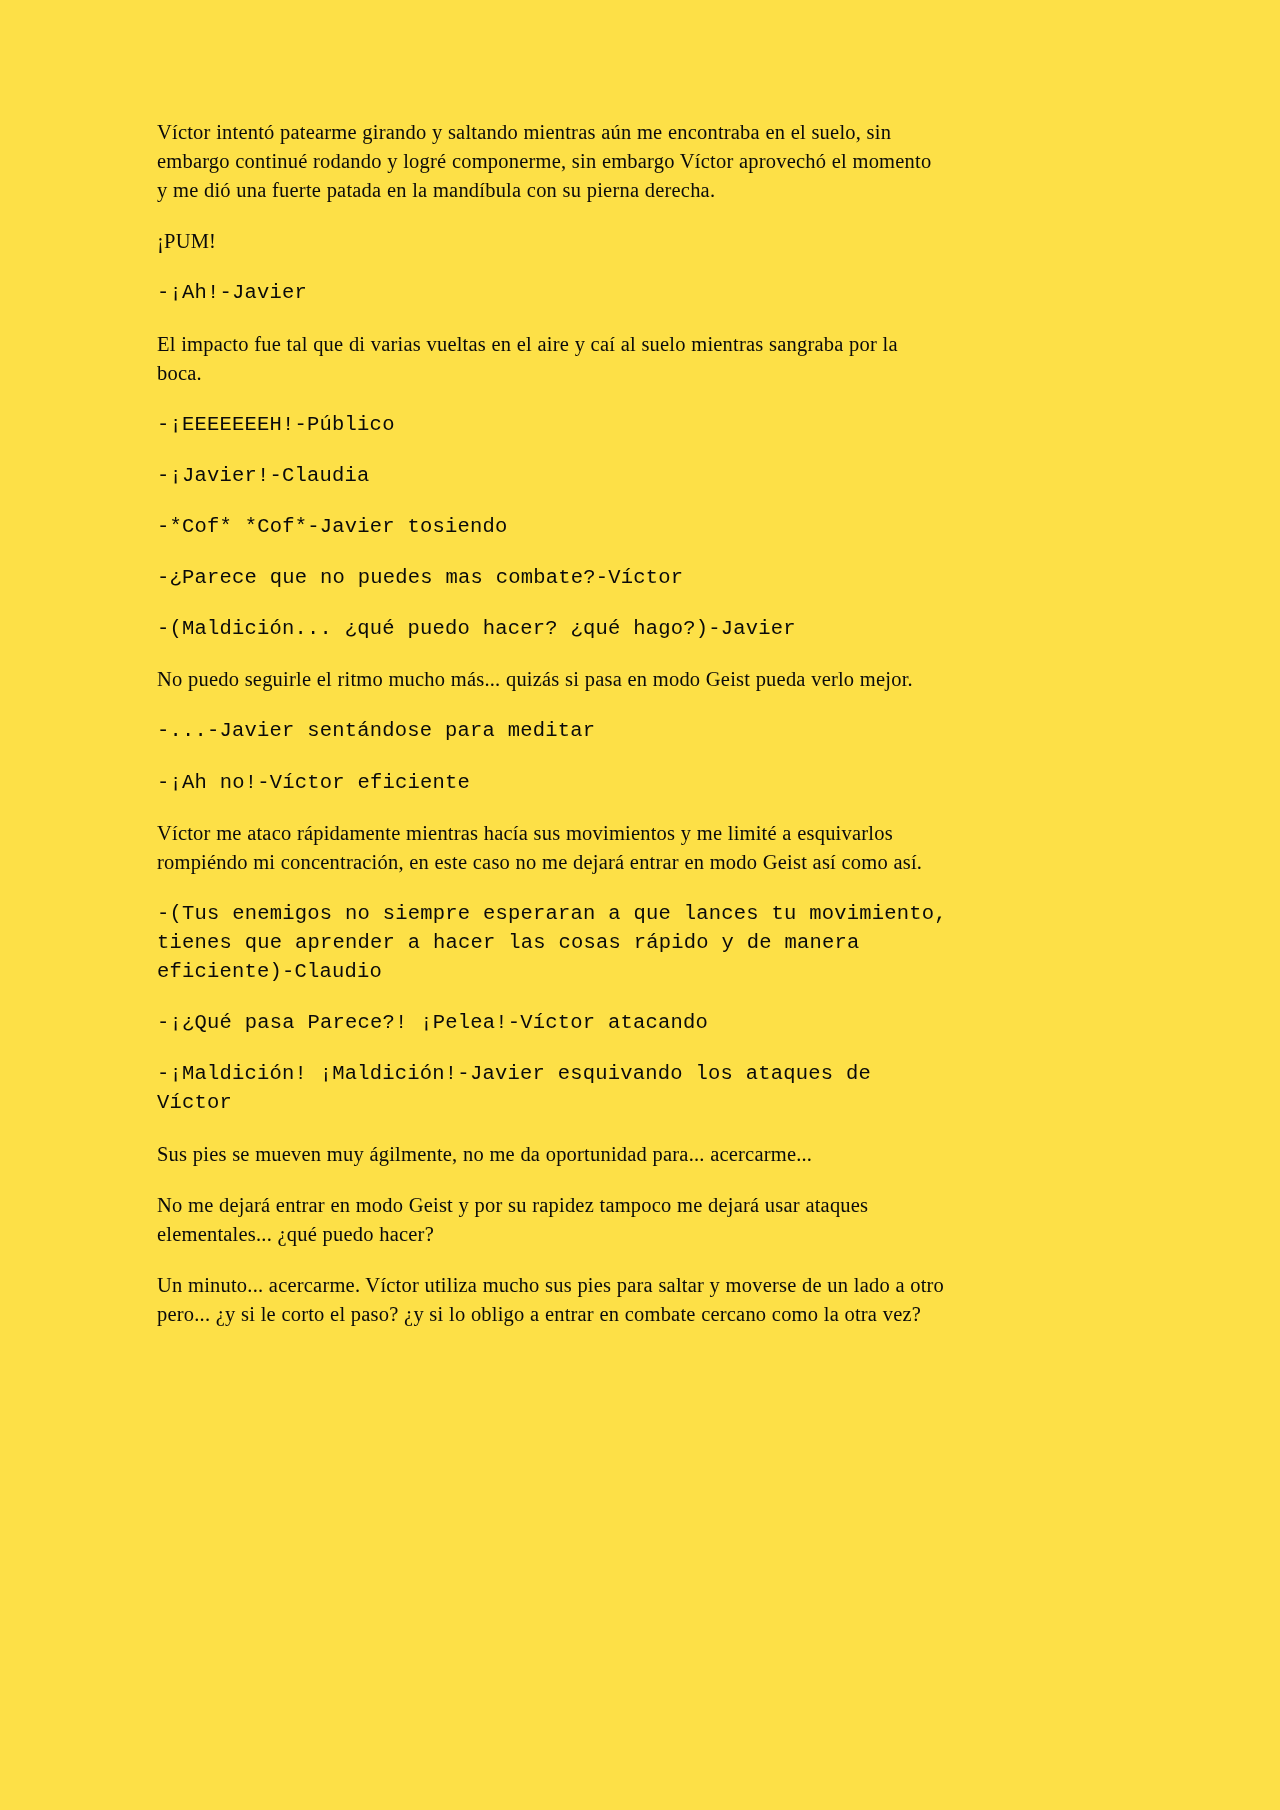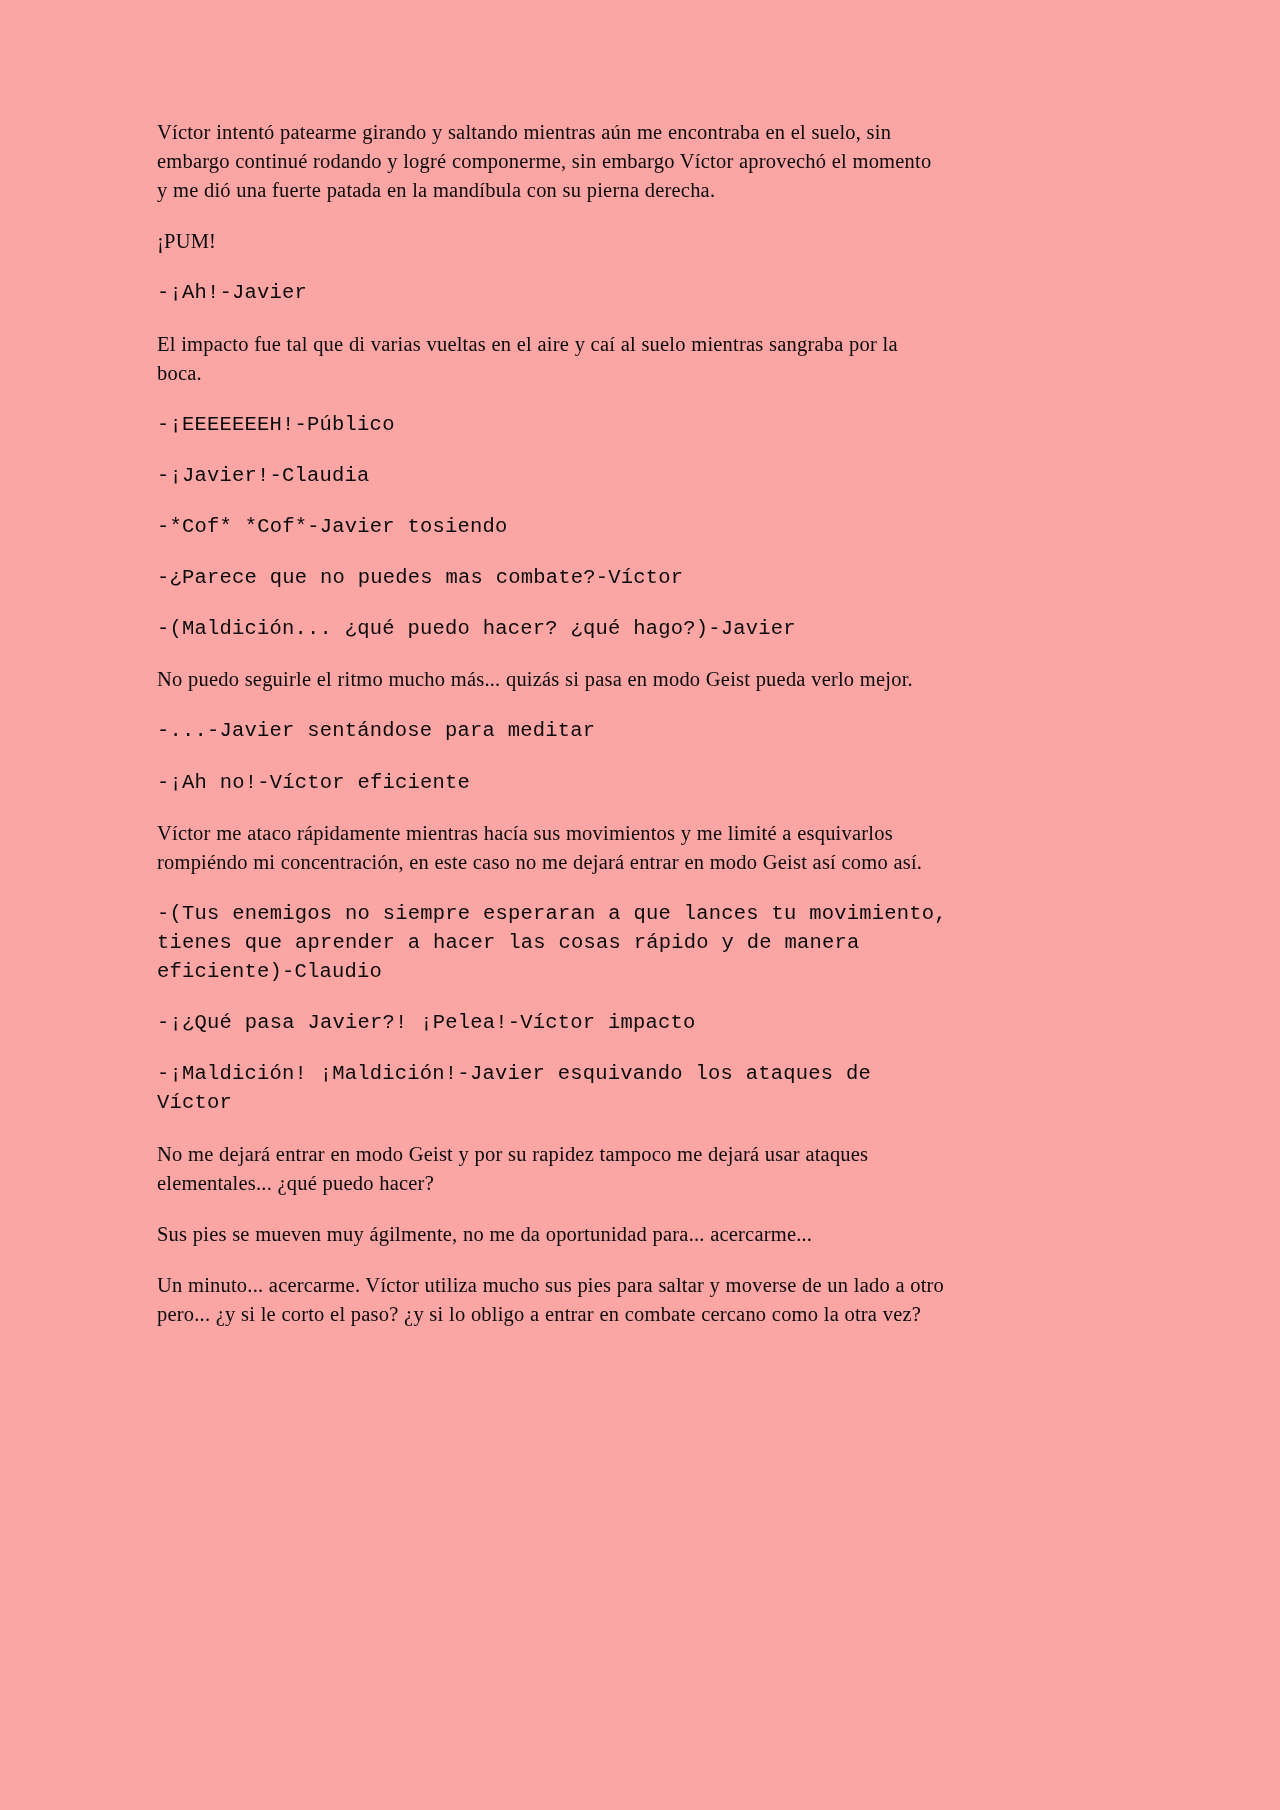--- a/index.html
+++ b/index.html
@@ -11,21 +11,21 @@
   body {
     font-family: "Liberation Serif", "DejaVu Serif", serif;
     color: #000000;
     -webkit-font-smoothing: antialiased;
   }
   .page {
     position: relative;
     width: 1280px;
     height: 1810px;
     margin: 0 auto;
-    background: #fca5a5;
+    background: #fde047;
     overflow: hidden;
     box-sizing: border-box;
   }
   .content {
     position: absolute;
     left: 157px;
     top: 118px;
     width: 790px;
   }
   .para {
@@ -58,19 +58,19 @@
     <p class="para dialogue">-¡EEEEEEEH!-Público</p>
     <p class="para dialogue">-¡Javier!-Claudia</p>
     <p class="para dialogue">-*Cof* *Cof*-Javier tosiendo</p>
     <p class="para dialogue">-¿Parece que no puedes mas combate?-Víctor</p>
     <p class="para dialogue">-(Maldición... ¿qué puedo hacer? ¿qué hago?)-Javier</p>
     <p class="para">No puedo seguirle el ritmo mucho más... quizás si pasa en modo Geist pueda verlo mejor.</p>
     <p class="para dialogue">-...-Javier sentándose para meditar</p>
     <p class="para dialogue">-¡Ah no!-Víctor eficiente</p>
     <p class="para">Víctor me ataco rápidamente mientras hacía sus movimientos y me limité a esquivarlos rompiéndo mi concentración, en este caso no me dejará entrar en modo Geist así como así.</p>
     <p class="para dialogue">-(Tus enemigos no siempre esperaran a que lances tu movimiento, tienes que aprender a hacer las cosas rápido y de manera eficiente)-Claudio</p>
-    <p class="para dialogue">-¡¿Qué pasa Javier?! ¡Pelea!-Víctor impacto</p>
+    <p class="para dialogue">-¡¿Qué pasa Parece?! ¡Pelea!-Víctor atacando</p>
     <p class="para dialogue">-¡Maldición! ¡Maldición!-Javier esquivando los ataques de Víctor</p>
+    <p class="para">Sus pies se mueven muy ágilmente, no me da oportunidad para... acercarme...</p>
     <p class="para">No me dejará entrar en modo Geist y por su rapidez tampoco me dejará usar ataques elementales... ¿qué puedo hacer?</p>
-    <p class="para">Sus pies se mueven muy ágilmente, no me da oportunidad para... acercarme...</p>
     <p class="para">Un minuto... acercarme. Víctor utiliza mucho sus pies para saltar y moverse de un lado a otro pero... ¿y si le corto el paso? ¿y si lo obligo a entrar en combate cercano como la otra vez?</p>
   </div>
 </div>
 
 </body></html>

